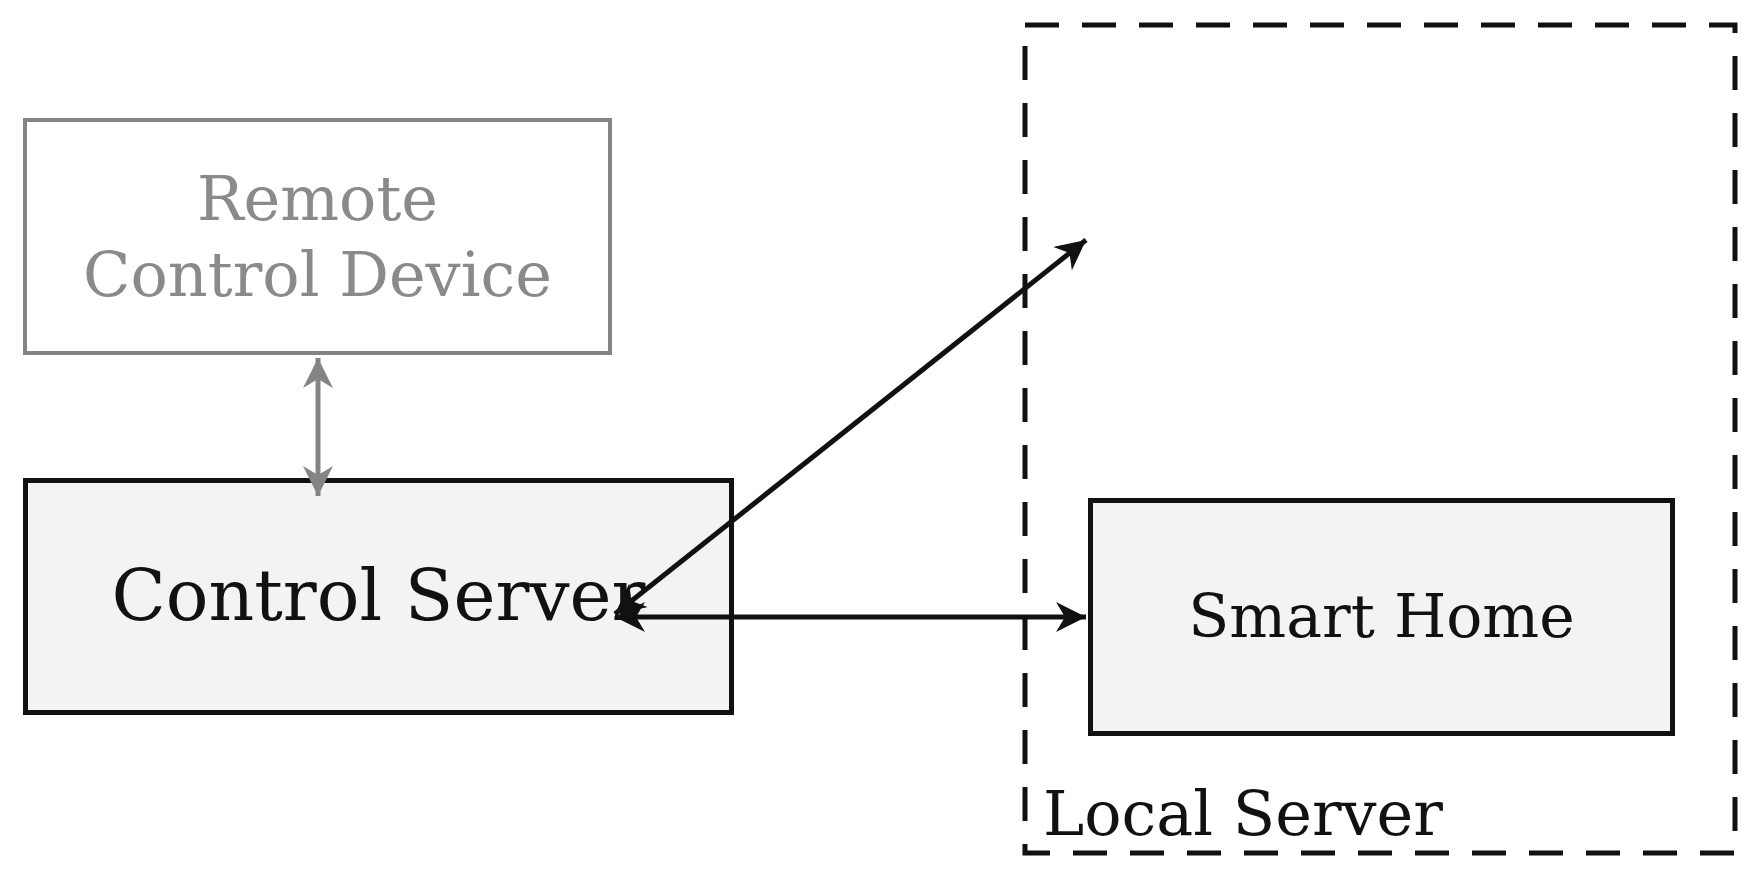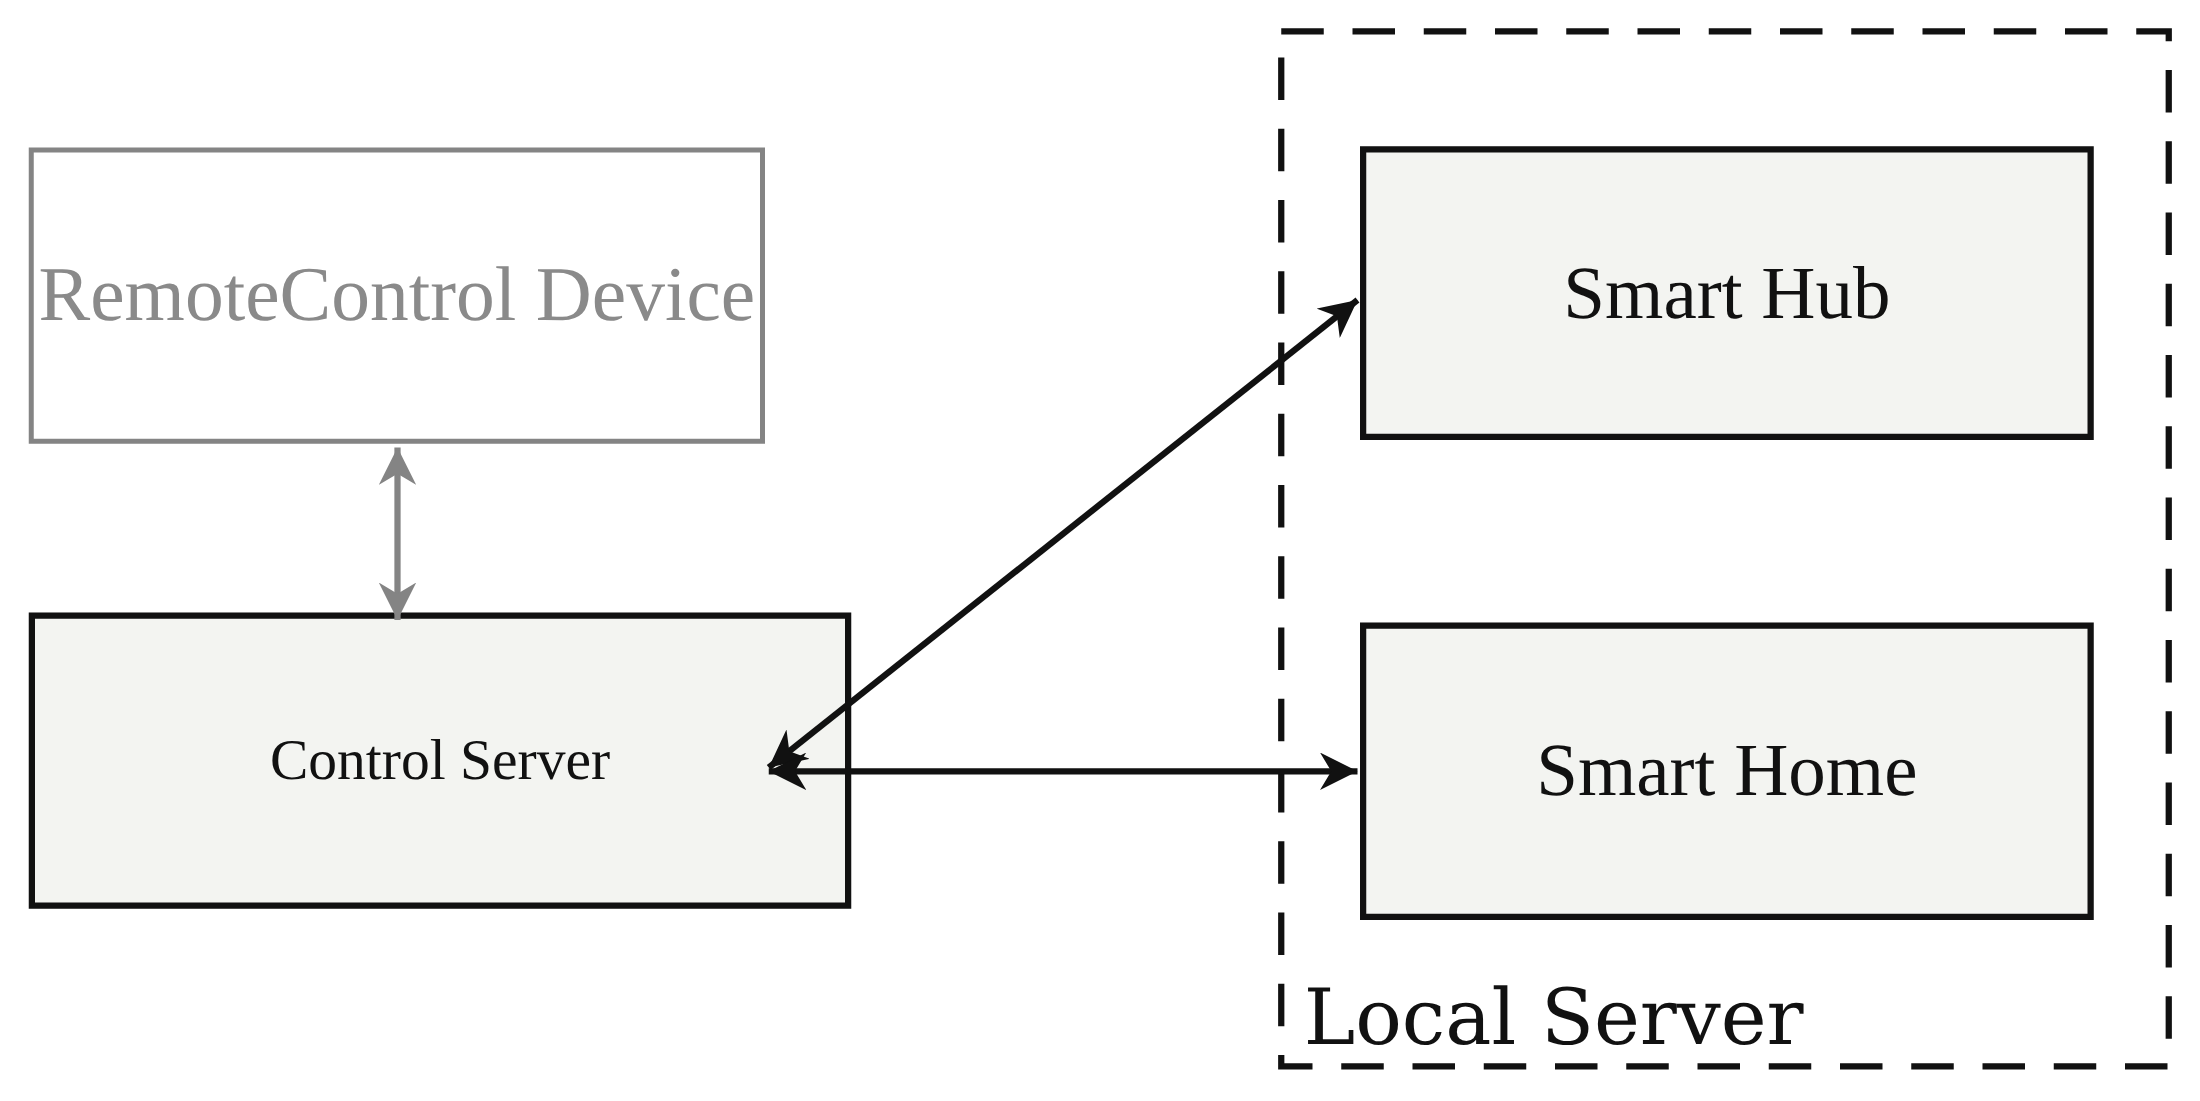--- a/index.html
+++ b/index.html
@@ -8,40 +8,40 @@
     width: 1760px;
     height: 881px;
     background: #ffffff;
     font-family: "DejaVu Serif", serif;
     overflow: hidden;
   }
   .node {
     position: absolute;
     box-sizing: border-box;
     display: flex;
+    flex-direction: column;
     align-items: center;
     justify-content: center;
     text-align: left;
     line-height: 1.22;
     color: var(--ink, #111);
-    font-family: Liberation Serif, serif;
   }
   .node .lbl { display: block; white-space: nowrap; }
   #remote-box {
     left: 23px; top: 118px; width: 589px; height: 237px;
     border: 4px solid var(--gray, #848484);
     background: #ffffff;
     color: var(--gray-text, #8a8a8a);
     font-size: 62px;
   }
   #control-box {
-    left: 23px; top: 490px; width: 658px; height: 237px;
+    left: 23px; top: 478px; width: 711px; height: 237px;
     border: 5px solid var(--ink, #111);
     background: var(--fill, #f3f4f1);
-    font-size: 46px;
+    font-size: 71px;
   }
   #hub-box {
     left: 1088px; top: 117px; width: 587px; height: 235px;
     border: 5px solid var(--ink, #111);
     background: var(--fill, #f3f4f1);
     font-size: 60px;
   }
   #device-box {
     left: 1088px; top: 498px; width: 587px; height: 238px;
     border: 5px solid var(--ink, #111);
@@ -82,23 +82,20 @@
 
   <div class="node" id="remote-box">
     <span class="lbl">Remote</span>
     <span class="lbl">Control Device</span>
   </div>
 
   <div class="node" id="control-box">
     <span class="lbl">Control Server</span>
   </div>
 
-  <div class="node" id="hub-box">
-    <span class="lbl">Smart Hub</span>
-  </div>
 
   <div class="node" id="device-box">
     <span class="lbl">Smart Home</span>
   </div>
 
   <svg id="arrow-layer" viewBox="0 0 1760 881" xmlns="http://www.w3.org/2000/svg">
     <defs>
       <marker id="head-black" viewBox="0 0 10 10" refX="10" refY="5" markerWidth="6" markerHeight="6" orient="auto-start-reverse">
         <path d="M0,0 L10,5 L0,10 L3,5 Z" style="fill: var(--ink, #111);"></path>
       </marker>

